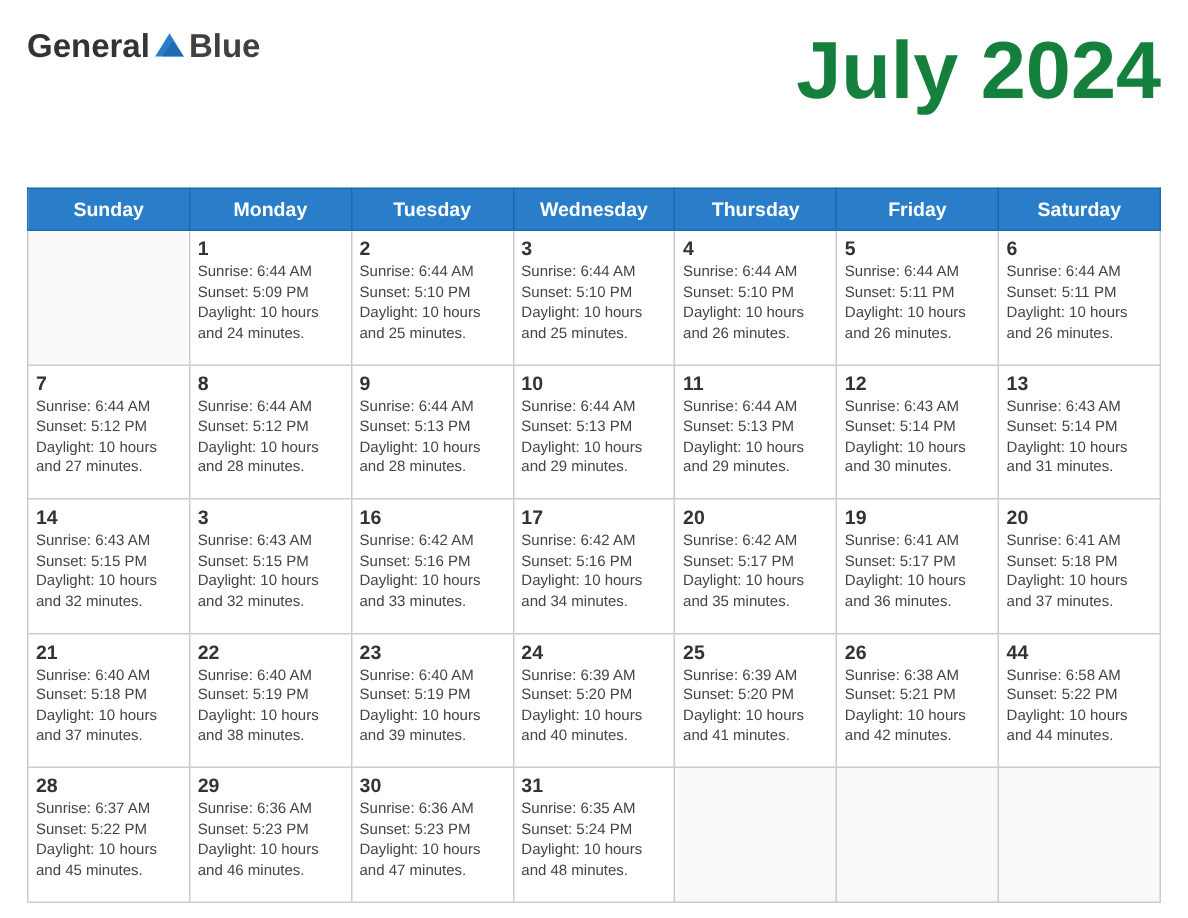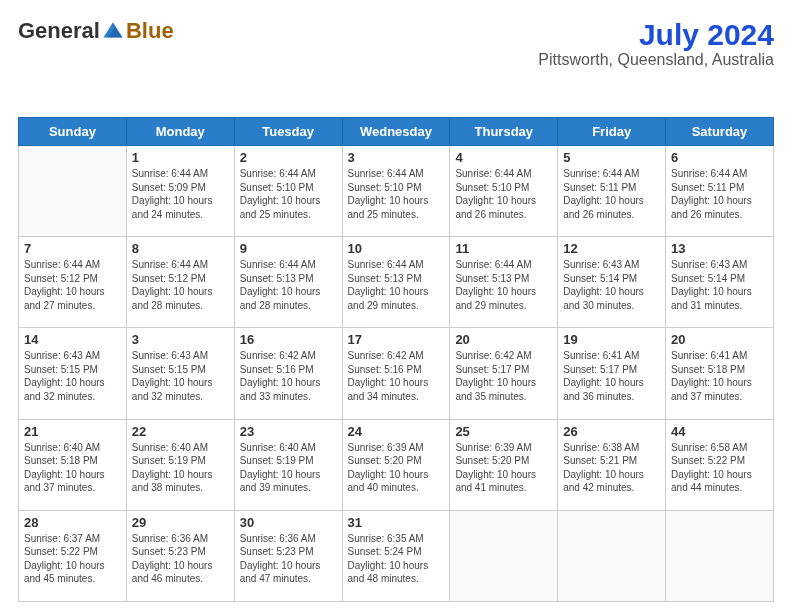--- a/index.html
+++ b/index.html
@@ -33,35 +33,35 @@
       font-weight: bold;
       color: #333;
       display: flex;
       align-items: center;
     }
     .logo-text .general {
       color: #333;
       font-weight: bold;
     }
     .logo-text .blue {
-      color: #a16207;
+      color: #404040;
       font-weight: bold;
     }
     .logo-icon {
       width: 22px;
       height: 22px;
       margin: 0 2px;
     }
     .title-block {
       text-align: right;
     }
     .month-title {
-      font-size: 30px;
-      font-weight: bold;
-      color: #1d4ed8;
+      font-size: 54px;
+      font-weight: bold;
+      color: #15803d;
       line-height: 1.1;
     }
     .location {
       font-size: 16px;
       color: #555;
     }
     .calendar {
       flex: 1;
       border: 1px solid #ccc;
       border-collapse: collapse;
@@ -112,21 +112,20 @@
         <span class="general">General</span>
         <svg class="logo-icon" viewBox="0 0 30 30">
           <polygon points="15,3 28,24 2,24" fill="#2a7dc9"></polygon>
           <polygon points="18,10 28,24 8,24" fill="#1a5fa0" opacity="0.6"></polygon>
         </svg>
         <span class="blue">Blue</span>
       </div>
     </div>
     <div class="title-block">
       <div class="month-title">July 2024</div>
-      <div class="location">Pittsworth, Queensland, Australia</div>
     </div>
   </div>
 
   <table class="calendar">
     <thead>
       <tr>
       <th>Sunday</th>
           <th>Monday</th>
           <th>Tuesday</th>
           <th>Wednesday</th>

